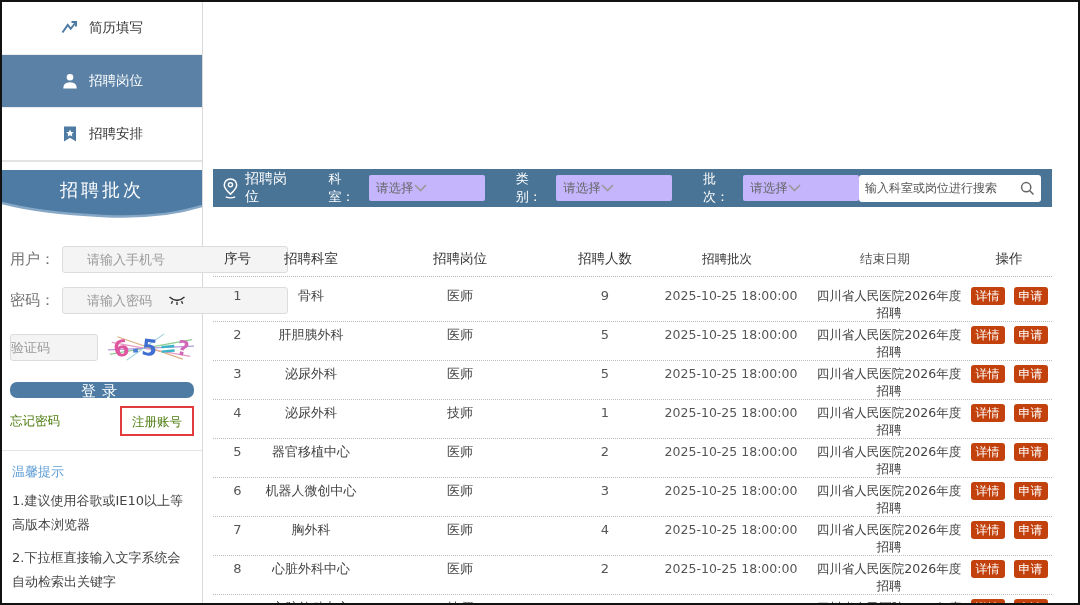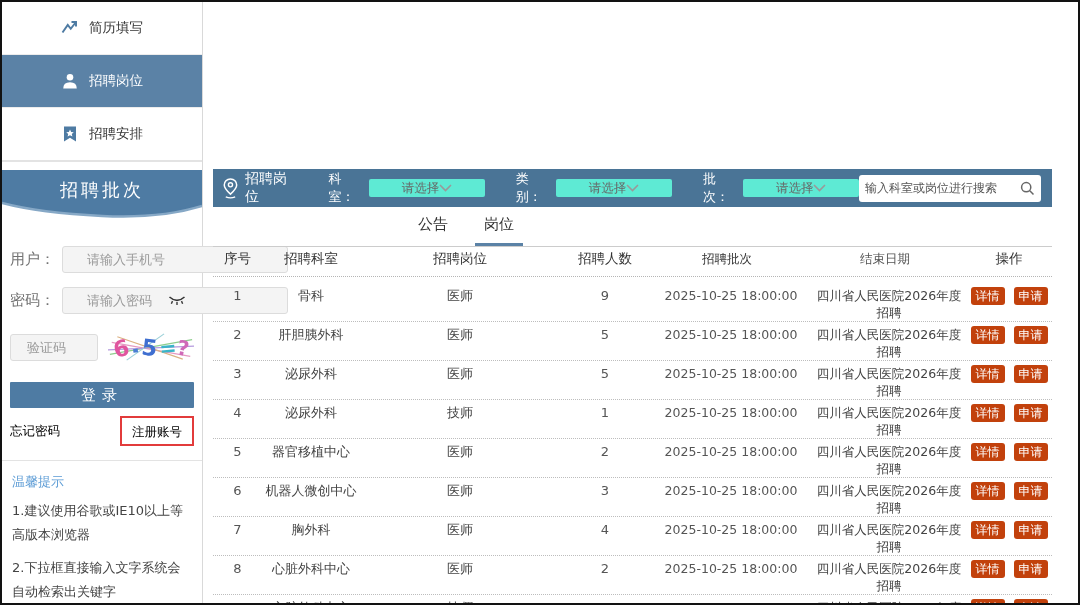--- a/index.html
+++ b/index.html
@@ -23,41 +23,41 @@
   .login-banner .lb-title { position:absolute; left:0; top:8px; width:100%; text-align:center; color:#fff; font-size:18px; letter-spacing:3px; }
 
   .login-form { padding:10px 8px 0 8px; }
   .form-row { display:flex; align-items:center; margin-top:14px; position:relative; }
   .form-row label { width:52px; font-size:15px; color:#737373; flex:0 0 52px; }
   .form-row input { flex:1; height:27px; border:1px solid #dcdcdc; background:#f4f4f4; border-radius:3px; padding:0 24px; font-size:13px; color:#333; outline:none; }
   .form-row input::placeholder { color:#9a9a9a; }
   .eye-icon { position:absolute; right:8px; top:6px; width:18px; height:14px; cursor:pointer; }
 
   .captcha-row { display:flex; align-items:center; margin-top:16px; }
-  .captcha-row input { width:88px; height:27px; border:1px solid #dcdcdc; background:#f4f4f4; border-radius:3px; padding:0 16px; font-size:13px; color:#333; outline:none; }
+  .captcha-row input { width:88px; height:27px; border:1px solid #dcdcdc; background:#f4f4f4; border-radius:3px; padding:0 0; font-size:13px; color:#333; outline:none; }
   .captcha-row input::placeholder { color:#9a9a9a; }
   .captcha-img { margin-left:10px; width:92px; height:34px; cursor:pointer; }
 
-  .login-btn { display:block; width:100%; height:26px; margin-top:18px; background:#4e7ba3; color:#fff; font-size:15px; letter-spacing:6px; border:none; border-radius:1px; cursor:pointer; font-family:inherit; }
+  .login-btn { display:block; width:100%; height:16px; margin-top:18px; background:#4e7ba3; color:#fff; font-size:15px; letter-spacing:6px; border:none; border-radius:7px; cursor:pointer; font-family:inherit; }
   .login-links { display:flex; justify-content:space-between; align-items:center; margin-top:8px; }
-  .login-links a { font-size:12.5px; color:#000000; text-decoration:none; cursor:pointer; }
+  .login-links a { font-size:12.5px; color:#4d7c0f; text-decoration:none; cursor:pointer; }
   .register-box { border:2px solid #e23b3b; padding:3px 10px; }
 
   .tips { margin-top:14px; border-top:1px solid #e3e3e3; padding:12px 10px 0 10px; }
   .tips-title { color:#5b9bd5; font-size:13px; margin-bottom:8px; }
   .tips p { font-size:13px; color:#444; line-height:24px; margin-bottom:9px; }
 
   
   .main { position:absolute; left:211px; top:0; width:839px; height:601px; }
 
   .filter-bar { position:absolute; left:0; top:167px; width:839px; height:38px; background:#4a7496; display:flex; align-items:center; padding-left:9px; }
   .fb-title { color:#fff; font-size:14px; margin-left:6px; }
   .filter-group { display:flex; align-items:center; margin-left:31px; }
   .filter-group .fg-label { color:#fff; font-size:13px; margin-right:4px; }
-  .select { width:123px; height:18px; background:#5eead4; border-radius:2px; display:flex; align-items:center; justify-content:center; padding:0 7px; cursor:pointer; }
+  .select { width:123px; height:26px; background:#c4b5fd; border-radius:2px; display:flex; align-items:center; justify-content:flex-start; padding:0 7px; cursor:pointer; }
   .select .sel-value { font-size:12.5px; color:#666; }
   .search-box { margin-left:auto; margin-right:11px; width:190px; height:27px; background:#fff; border-radius:3px; display:flex; align-items:center; padding:0 6px; }
   .search-box input { flex:1; border:none; outline:none; font-size:12px; color:#333; background:transparent; }
   .search-box input::placeholder { color:#555; }
 
   .tabs { position:absolute; left:0; top:205px; width:839px; height:40px; border-bottom:1px solid #ccc; }
   .tab { position:absolute; top:8px; width:48px; text-align:center; font-size:15px; color:#333; cursor:pointer; padding-bottom:9px; }
   .tab-notice { left:196px; }
   .tab-posts  { left:262px; }
   .tab.active { border-bottom:3px solid #5b82a6; }
@@ -210,24 +210,20 @@
 
       <div class="search-box">
         <input type="text" placeholder="输入科室或岗位进行搜索" style="">
         <svg width="15" height="15" viewBox="0 0 15 15">
             <circle cx="6.2" cy="6.2" r="4.6" fill="none" stroke="#666" stroke-width="1.5"></circle>
             <line x1="9.8" y1="9.8" x2="13.5" y2="13.5" stroke="#666" stroke-width="1.5"></line>
           </svg>
       </div>
     </div>
 
-    <div class="tabs">
-      <div class="tab tab-notice">公告</div>
-      <div class="tab tab-posts active">岗位</div>
-    </div>
 
     <div class="thead">
       <div class="th c1">序号</div>
       <div class="th c2">招聘科室</div>
       <div class="th c3">招聘岗位</div>
       <div class="th c4">招聘人数</div>
       <div class="th c6">招聘批次</div>
       <div class="th c5">结束日期</div>
       <div class="th c7">操作</div>
     </div>

